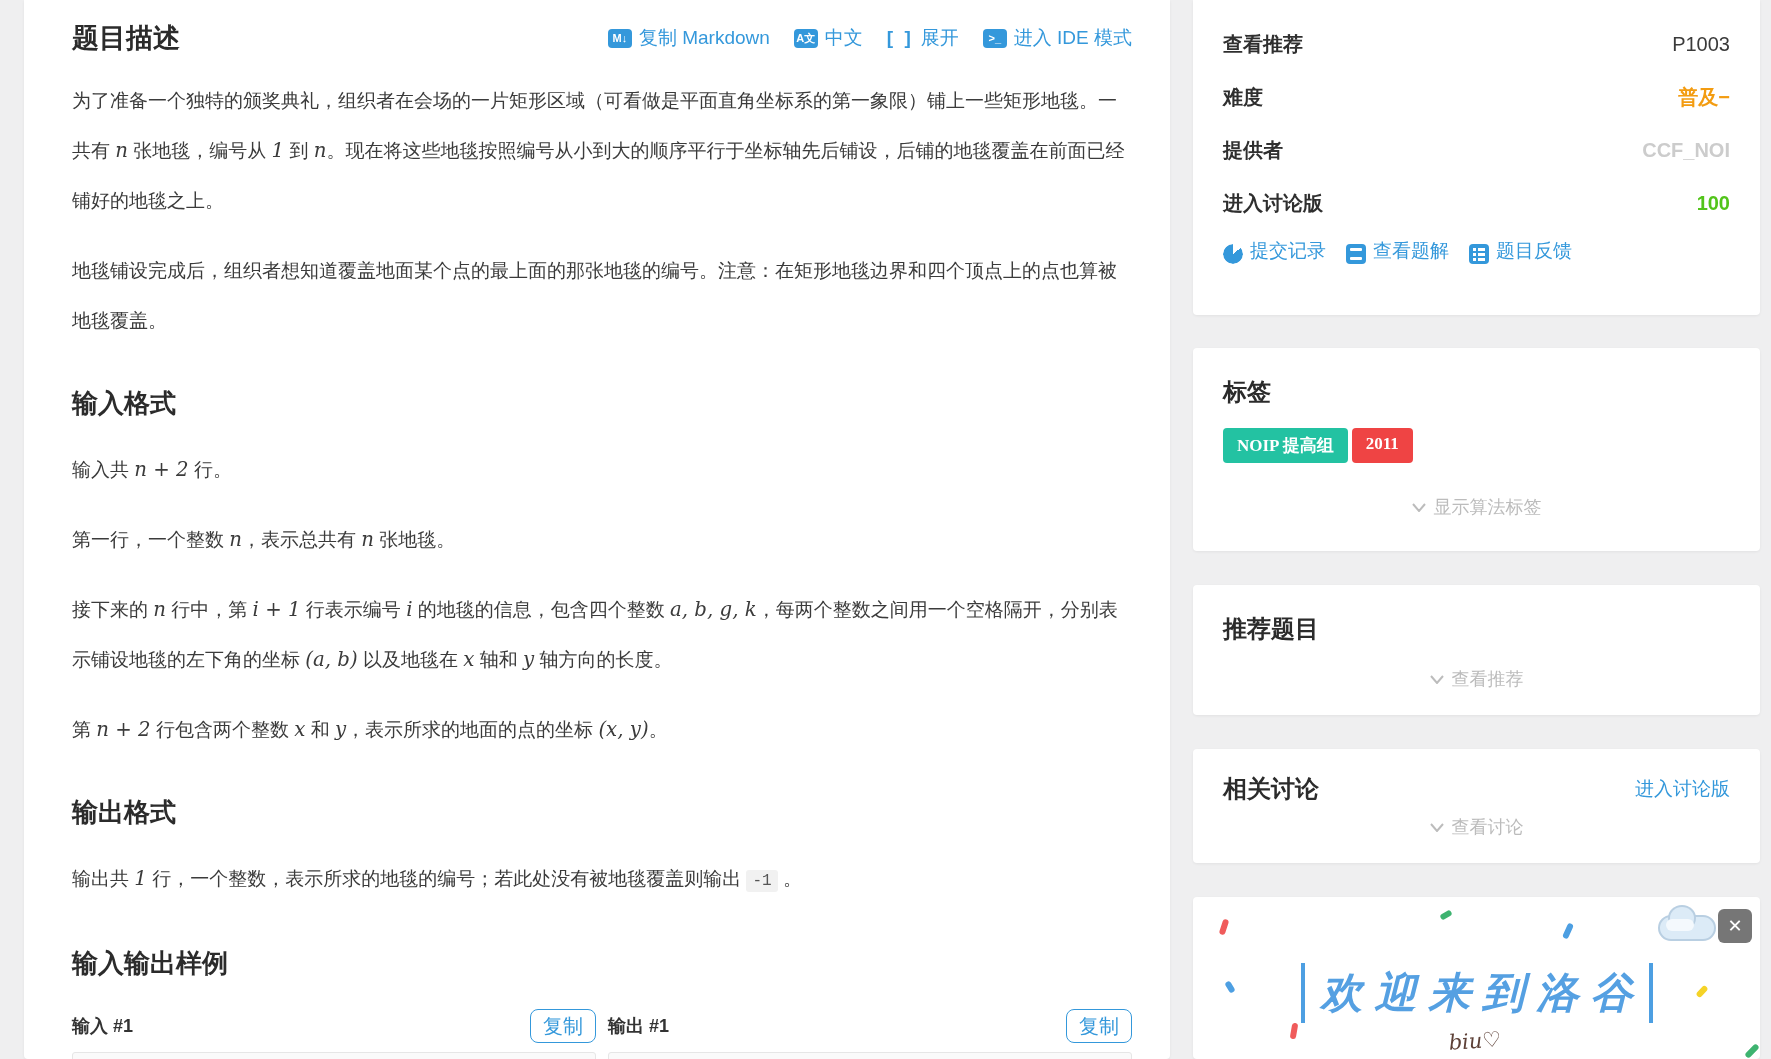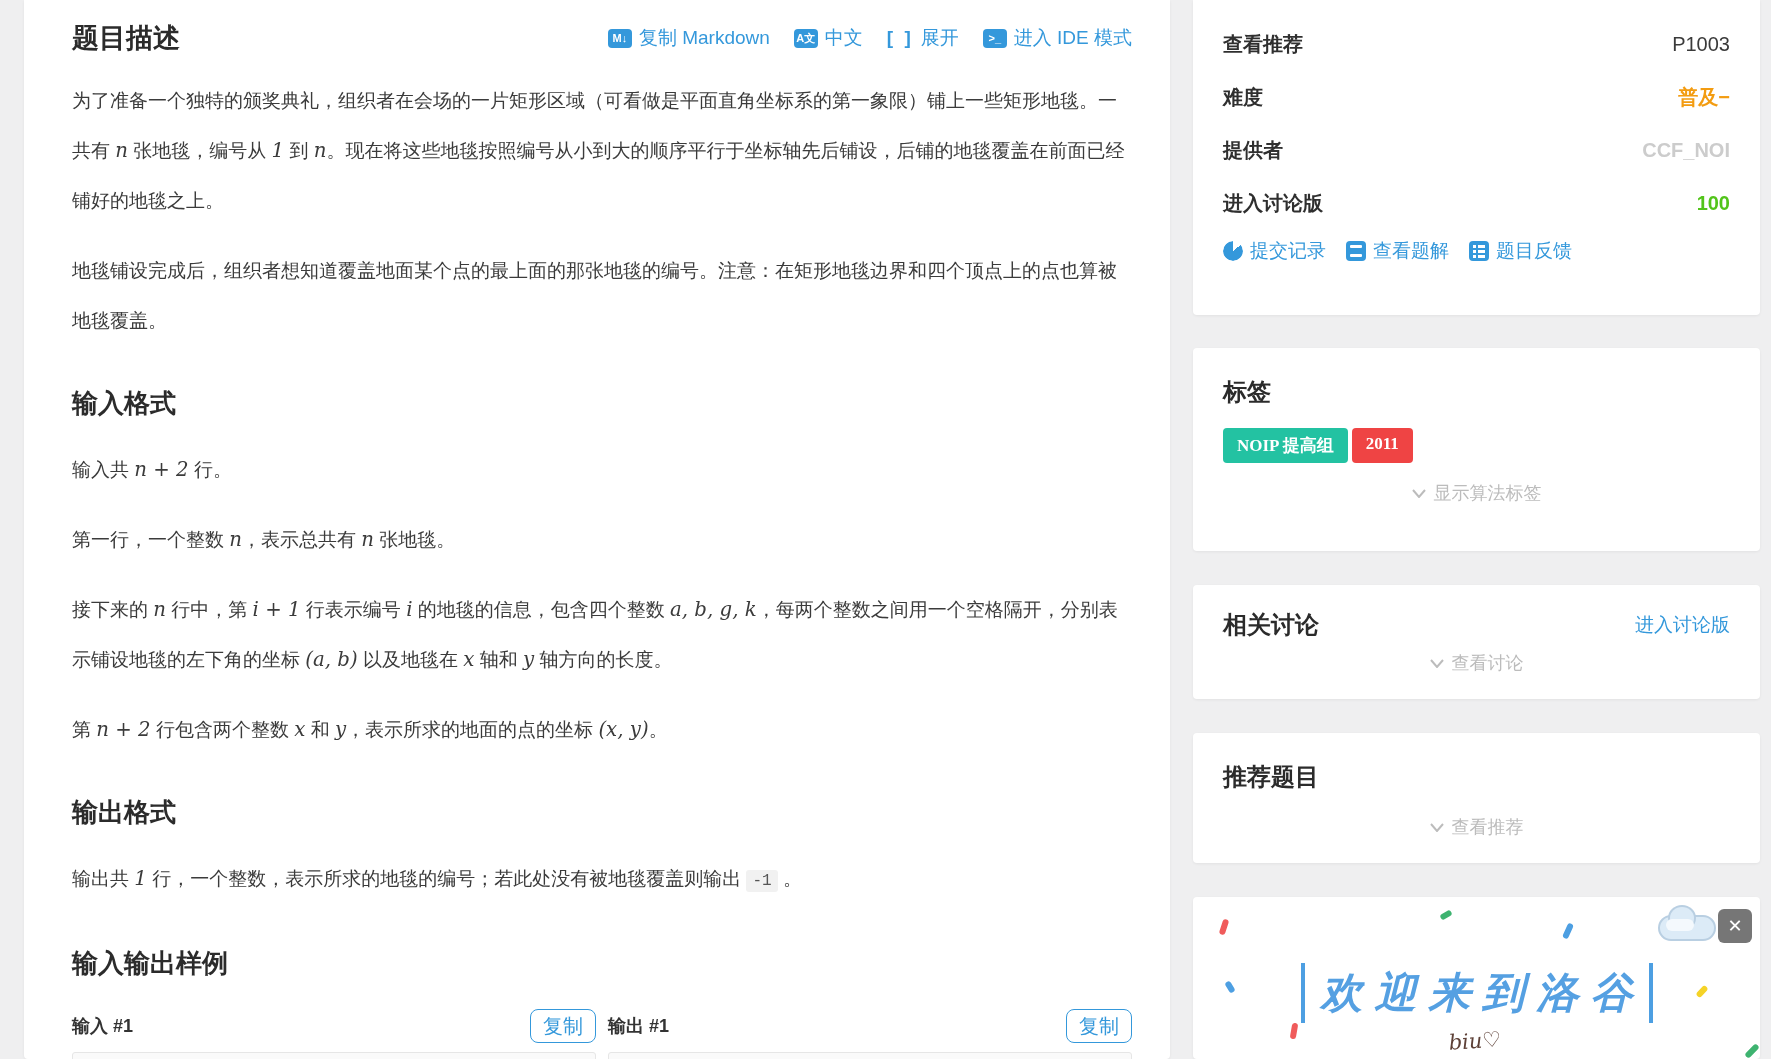--- a/index.html
+++ b/index.html
@@ -55,40 +55,40 @@
   .sidebar { position:absolute; left:1193px; top:0; width:567px; }
   .info-card { border-radius:0 0 4px 4px; height:315px; padding:26px 30px; margin-bottom:33px; }
   .info-row { display:flex; justify-content:space-between; align-items:center; height:36px; margin-bottom:17px; }
   .info-label { font-size:20px; font-weight:bold; color:#2f2f2f; }
   .info-value { font-size:20px; }
   .v-plain { color:#3a3a3a; }
   .v-muted { color:#ccc; font-weight:bold; }
   .v-orange { color:#f39c11; font-weight:bold; }
   .v-green { color:#52c41a; font-weight:bold; }
   .links-row { display:flex; align-items:center; gap:20px; margin-top:8px; }
-  .side-link { display:flex; align-items:center; gap:7px; color:#3498db; font-size:19px; cursor:pointer; white-space:nowrap; }
+  .side-link { display:flex; align-items:flex-end; gap:7px; color:#3498db; font-size:19px; cursor:pointer; white-space:nowrap; }
   .pie {
     width:20px; height:20px; border-radius:50%;
     background:conic-gradient(#3498db 0 360deg);
     -webkit-mask:conic-gradient(transparent 0 52deg,#000 52deg 360deg);
             mask:conic-gradient(transparent 0 52deg,#000 52deg 360deg);
   }
   .sq-icon { width:20px; height:20px; background:#3498db; border-radius:4px; position:relative; }
   .sq-icon.book::before { content:""; position:absolute; left:4px; right:4px; top:4px; height:3px; background:#fff; border-radius:1px; }
   .sq-icon.book::after  { content:""; position:absolute; left:4px; right:4px; bottom:4px; height:3px; background:#fff; border-radius:1px; }
   .sq-icon.list::before { content:""; position:absolute; left:4px; top:4px; width:3px; height:3px; background:#fff; box-shadow:0 5px 0 #fff,0 10px 0 #fff; }
   .sq-icon.list::after  { content:""; position:absolute; left:9px; top:4px; width:7px; height:3px; background:#fff; box-shadow:0 5px 0 #fff,0 10px 0 #fff; }
 
   .tags-card { height:203px; padding:28px 30px; margin-bottom:34px;font-family:Liberation Serif, serif; }
   .side-h2 { font-size:24px; font-weight:bold; color:#2b2b2b; }
   .tag-row { display:flex; gap:4px; margin-top:20px; }
   .tag { color:#fff; font-size:17px; font-weight:bold; padding:6px 14px; border-radius:4px; cursor:pointer; }
   .tag-teal { background:#23c2a2; }
   .tag-blue { background:#ef4444; }
-  .toggle { display:flex; align-items:center; justify-content:center; gap:8px; color:#bcbcbc; font-size:18px; cursor:pointer; margin-top:18px; }
+  .toggle { display:flex; align-items:center; justify-content:center; gap:8px; color:#bcbcbc; font-size:18px; cursor:pointer; margin-top:32px; }
   .chev { width:14px; height:9px; }
   .chev polyline { fill:none; stroke:#bcbcbc; stroke-width:2; }
 
   .disc-card { height:114px; padding:24px 30px; margin-bottom:34px; }
   .disc-head { display:flex; justify-content:space-between; align-items:center; }
   .blue-link { color:#3498db; font-size:19px; cursor:pointer; }
   .disc-card .toggle { margin-top:10px; }
 
   .reco-card { height:130px; padding:28px 30px; margin-bottom:34px; }
   .reco-card .toggle { margin-top:22px; }
@@ -223,40 +223,40 @@
       <span class="tag tag-blue">2011</span>
     </div>
     <div class="toggle">
       <svg class="chev" viewBox="0 0 14 9">
           <polyline points="1,1 7,8 13,1"></polyline>
         </svg>
       <span>显示算法标签</span>
     </div>
   </div>
 
-  <div class="card disc-card">
-    <div class="disc-head">
-      <div class="side-h2">相关讨论</div>
-      <span class="blue-link">进入讨论版</span>
-    </div>
-    <div class="toggle">
-      <svg class="chev" viewBox="0 0 14 9">
-          <polyline points="1,1 7,8 13,1"></polyline>
-        </svg>
-      <span>查看讨论</span>
-    </div>
-  </div>
-
   <div class="card reco-card">
     <div class="side-h2">推荐题目</div>
     <div class="toggle">
       <svg class="chev" viewBox="0 0 14 9">
           <polyline points="1,1 7,8 13,1"></polyline>
         </svg>
       <span>查看推荐</span>
+    </div>
+  </div>
+
+  <div class="card disc-card">
+    <div class="disc-head">
+      <div class="side-h2">相关讨论</div>
+      <span class="blue-link">进入讨论版</span>
+    </div>
+    <div class="toggle">
+      <svg class="chev" viewBox="0 0 14 9">
+          <polyline points="1,1 7,8 13,1"></polyline>
+        </svg>
+      <span>查看讨论</span>
     </div>
   </div>
 
   <div class="card ad-card">
     <div class="confetti" style="left:28px;top:22px;background:#f05b5b;transform:rotate(18deg);"></div>
     <div class="confetti" style="left:250px;top:12px;background:#3eb370;transform:rotate(60deg);height:12px;"></div>
     <div class="confetti" style="left:372px;top:26px;background:#4d9fe2;transform:rotate(24deg);"></div>
     <div class="confetti" style="left:34px;top:84px;background:#4d9fe2;transform:rotate(-32deg);height:12px;"></div>
     <div class="confetti" style="left:98px;top:126px;background:#f05b5b;transform:rotate(10deg);"></div>
     <div class="confetti" style="left:506px;top:88px;background:#f5d327;transform:rotate(42deg);height:13px;"></div>

